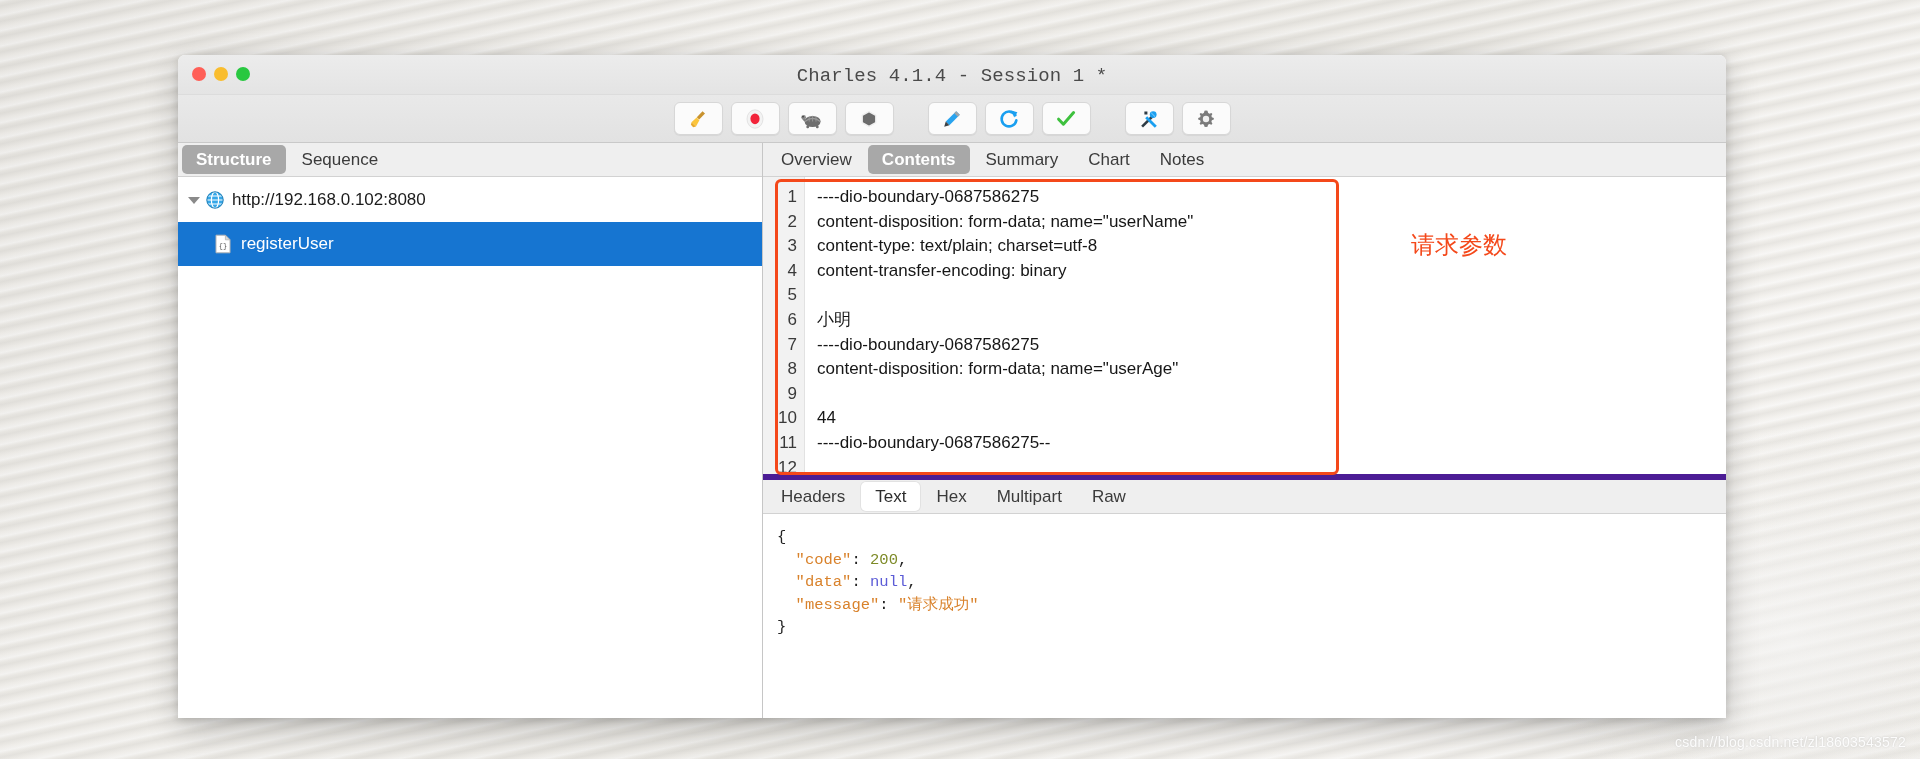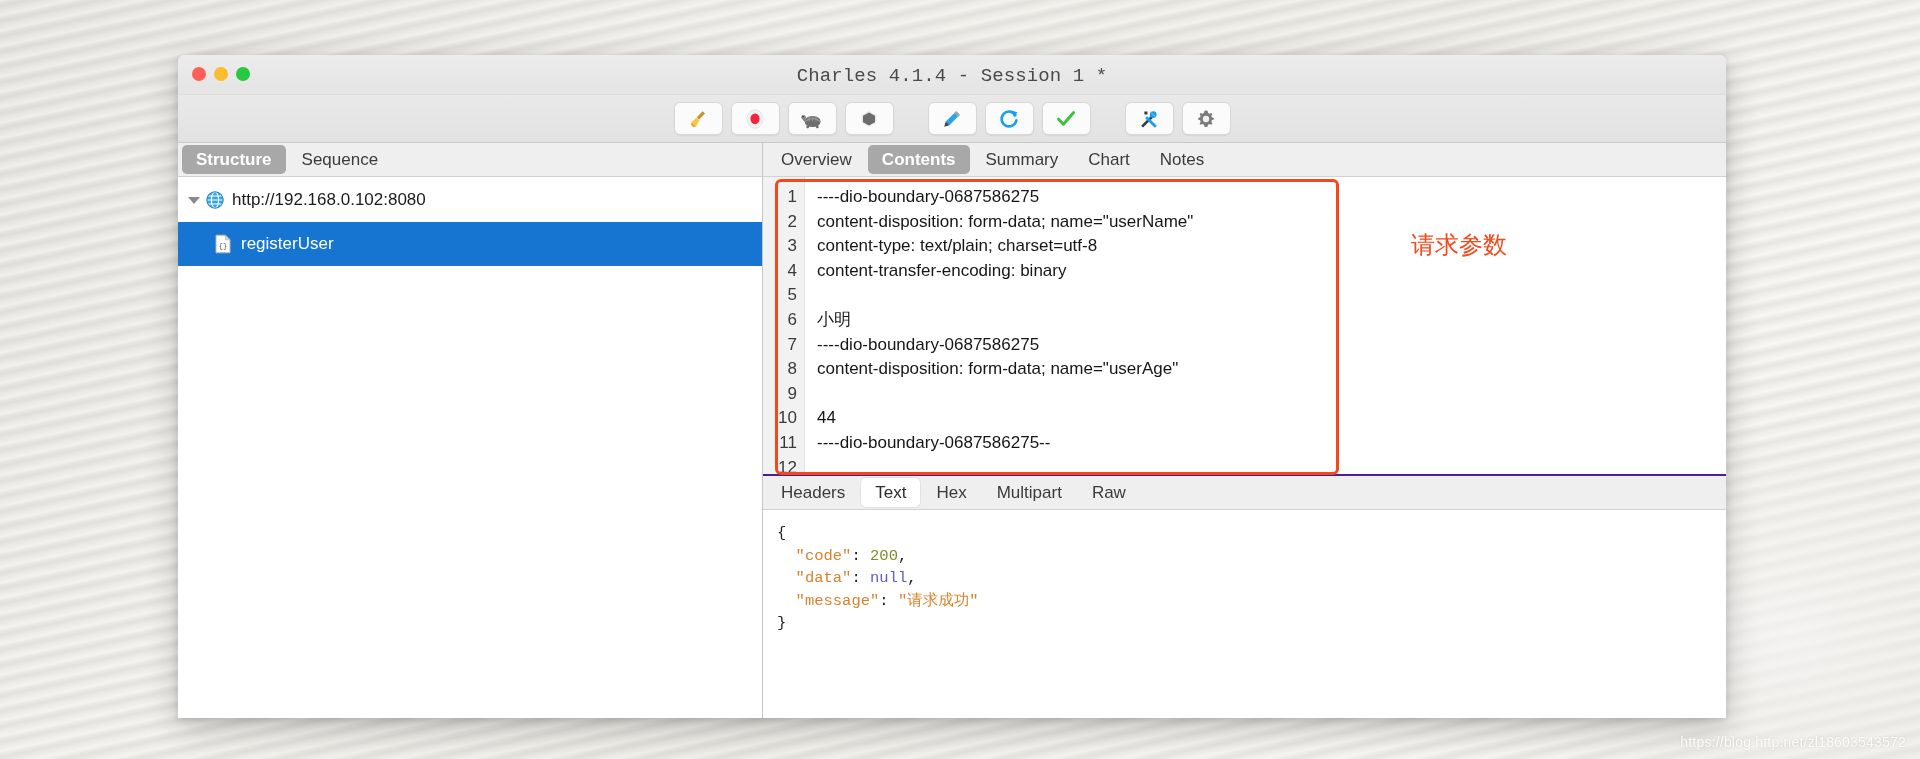--- a/index.html
+++ b/index.html
@@ -243,21 +243,21 @@
     z-index: 6;
     font-family: "Liberation Sans", sans-serif;
   }
 
   
   .resp-section {
     flex: 1 1 auto;
     display: flex;
     flex-direction: column;
     min-height: 0;
-    border-top: 2px solid #4c1d95;
+    border-top: 6px solid #4c1d95;
   }
   .json-view {
     flex: 1 1 auto;
     background: #ffffff;
     padding: 12px 0 0 14px;
     overflow: hidden;
   }
   .json-view div {
     font-family: "Liberation Mono", monospace;
     font-size: 15.5px;
@@ -495,14 +495,14 @@
               <div><span class="j-pun">  </span><span class="j-key">"data"</span><span class="j-pun">: </span><span class="j-null">null</span><span class="j-pun">,</span></div>
               <div><span class="j-pun">  </span><span class="j-key">"message"</span><span class="j-pun">: </span><span class="j-str">"请求成功"</span></div>
               <div><span class="j-pun">}</span></div>
             </div>
         </div>
 
       </div>
     </div>
   </div>
 
-  <div class="watermark">https://blog.http.net/zl18603543572</div>
+  <div class="watermark">csdn://blog.csdn.net/zl18603543572</div>
 </div>
 
 </body></html>

